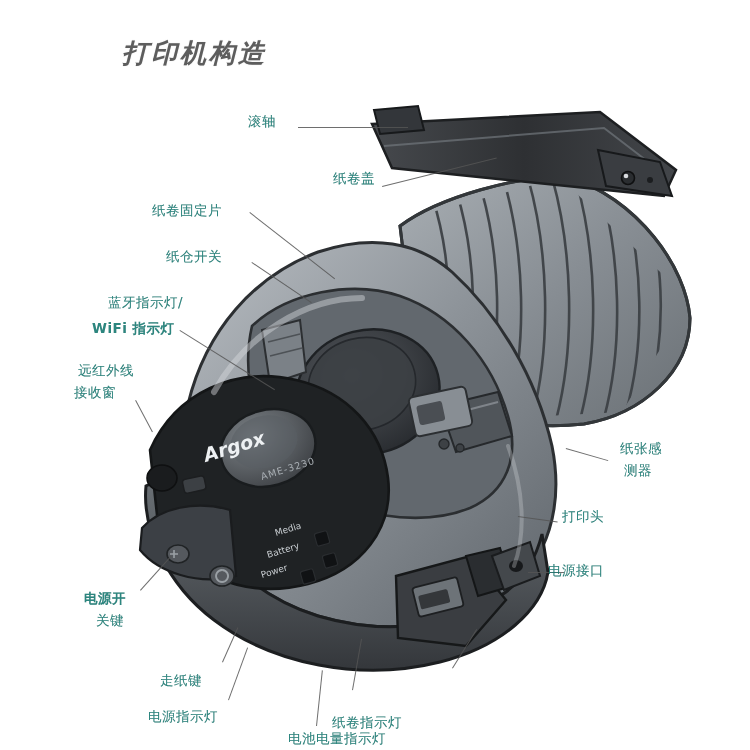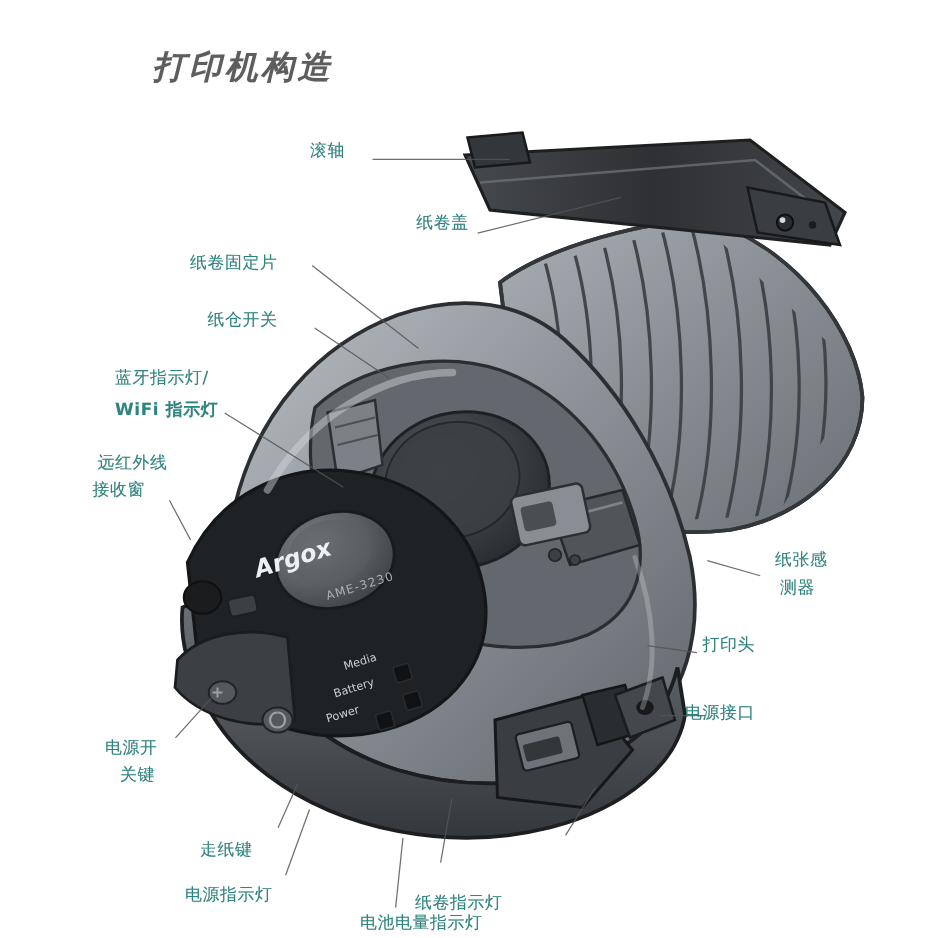--- a/index.html
+++ b/index.html
@@ -194,25 +194,25 @@
   <div class="ld" style="left:316px;top:726px;width:56px;transform:rotate(-84deg);"></div>
   <div class="ld" style="left:452px;top:668px;width:46px;transform:rotate(-58deg);"></div>
   <div class="ld" style="left:528px;top:572px;width:36px;"></div>
   <div class="ld" style="left:518px;top:516px;width:40px;transform:rotate(8deg);"></div>
   <div class="ld" style="left:566px;top:448px;width:44px;transform:rotate(16deg);"></div>
 
   <div class="lbl" style="left:248px;top:113px;">滚轴</div>
   <div class="lbl" style="left:308px;top:170px;margin-left:25px;">纸卷盖</div>
   <div class="lbl" style="left:152px;top:202px;">纸卷固定片</div>
   <div class="lbl" style="left:166px;top:248px;">纸仓开关</div>
-  <div class="lbl" style="left:92px;top:294px;">蓝牙指示灯/</div>
+  <div class="lbl" style="left:108px;top:294px;">蓝牙指示灯/</div>
   <div class="lbl" style="left:92px;top:320px;font-weight:700;">WiFi 指示灯</div>
   <div class="lbl" style="left:78px;top:362px;text-align:right;">远红外线</div>
   <div class="lbl" style="left:74px;top:384px;">接收窗</div>
-  <div class="lbl" style="left:84px;top:590px;">电源开</div>
+  <div class="lbl" style="left:84px;top:590px;font-weight:bold;">电源开</div>
   <div class="lbl" style="left:96px;top:612px;">关键</div>
   <div class="lbl" style="left:160px;top:672px;">走纸键</div>
   <div class="lbl" style="left:148px;top:708px;">电源指示灯</div>
   <div class="lbl" style="left:332px;top:702px;margin-top:12px;">纸卷指示灯</div>
   <div class="lbl" style="left:288px;top:730px;">电池电量指示灯</div>
   <div class="lbl" style="left:548px;top:562px;">电源接口</div>
   <div class="lbl" style="left:562px;top:508px;">打印头</div>
   <div class="lbl" style="left:620px;top:440px;">纸张感</div>
   <div class="lbl" style="left:624px;top:462px;">测器</div>
 

